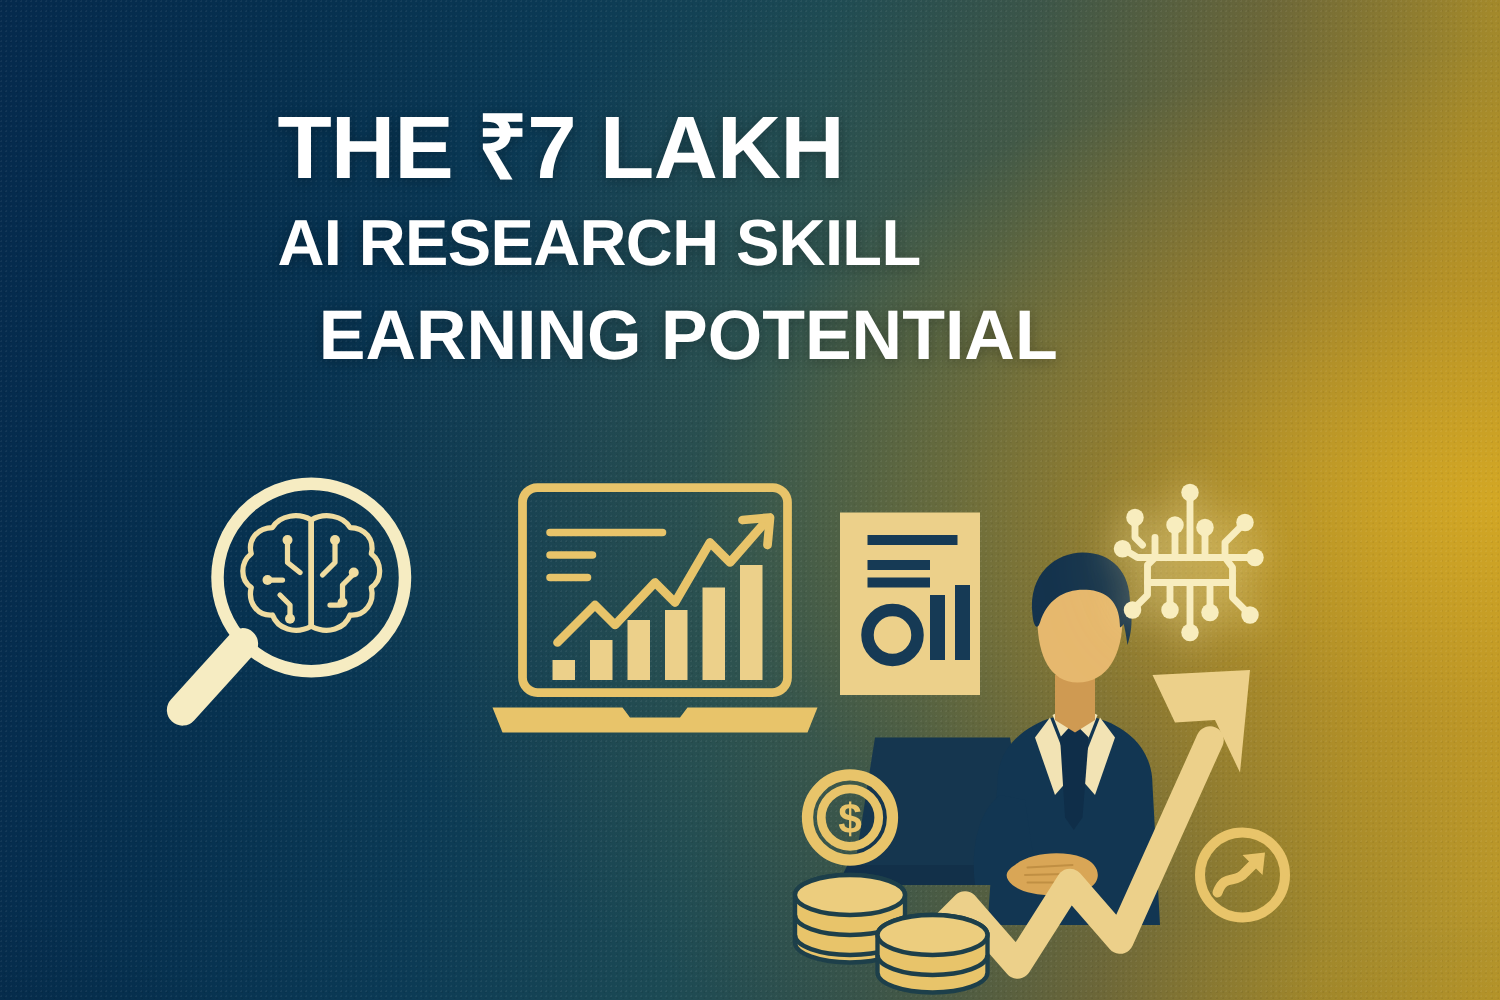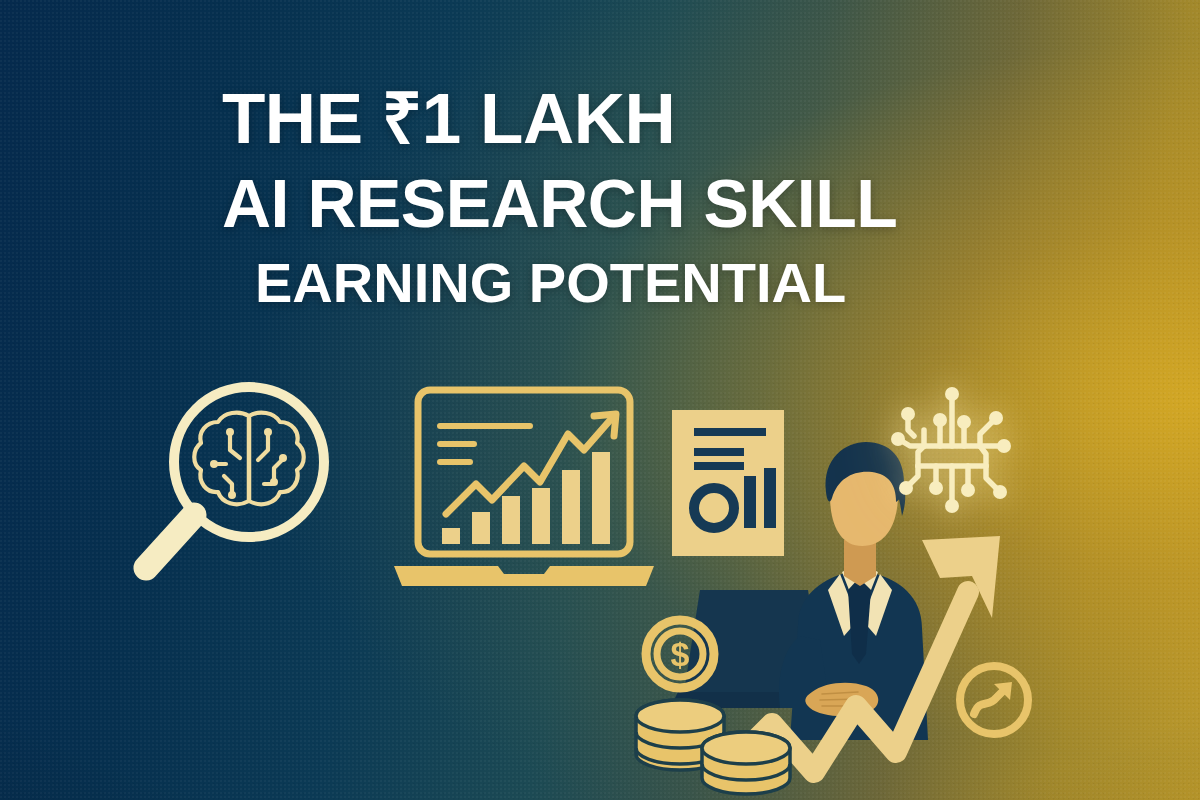--- a/index.html
+++ b/index.html
@@ -29,21 +29,21 @@
   }
 
   
   .headline{position:absolute;left:222px;top:84px;z-index:6;}
   .hl{
     color:#ffffff;font-weight:700;letter-spacing:-0.5px;
     line-height:0.98;white-space:nowrap;
     text-shadow:0 2px 10px rgba(0,0,0,.25);
   }
   .hl1{font-size:71px;}
-  .hl2{font-size:68px;margin-top:16px;}
+  .hl2{font-size:52px;margin-top:16px;}
   .hl3{font-size:56px;margin-top:20px;letter-spacing:0px;margin-left:33px;}
 
   
   .iconlayer{position:absolute;inset:0;z-index:4;}
   .ic{position:absolute;}
 
   .magnifier{left:112px;top:372px;width:240px;height:230px;}
   .laptop{left:388px;top:384px;width:272px;height:212px;}
   .doc{left:664px;top:408px;width:132px;height:152px;}
   .chip{left:878px;top:382px;width:148px;height:138px;
@@ -54,21 +54,21 @@
   .badge{left:946px;top:652px;width:96px;height:96px;}
 
   svg{display:block;overflow:visible;}
 </style>
 </head>
 <body>
 
 <div id="poster">
 
   <div class="headline">
-    <div class="hl hl1">THE ₹1 LAKH</div>
+    <div class="hl hl1">THE ₹7 LAKH</div>
     <div class="hl hl2">AI RESEARCH SKILL</div>
     <div class="hl hl3">EARNING POTENTIAL</div>
   </div>
 
   <div class="iconlayer">
 
     <div class="ic person">
       <svg viewBox="0 0 300 360" width="300" height="360">
 
         <path d="M10 150 L118 150 L134 252 L-6 252 Z" fill="#15364f"></path>

